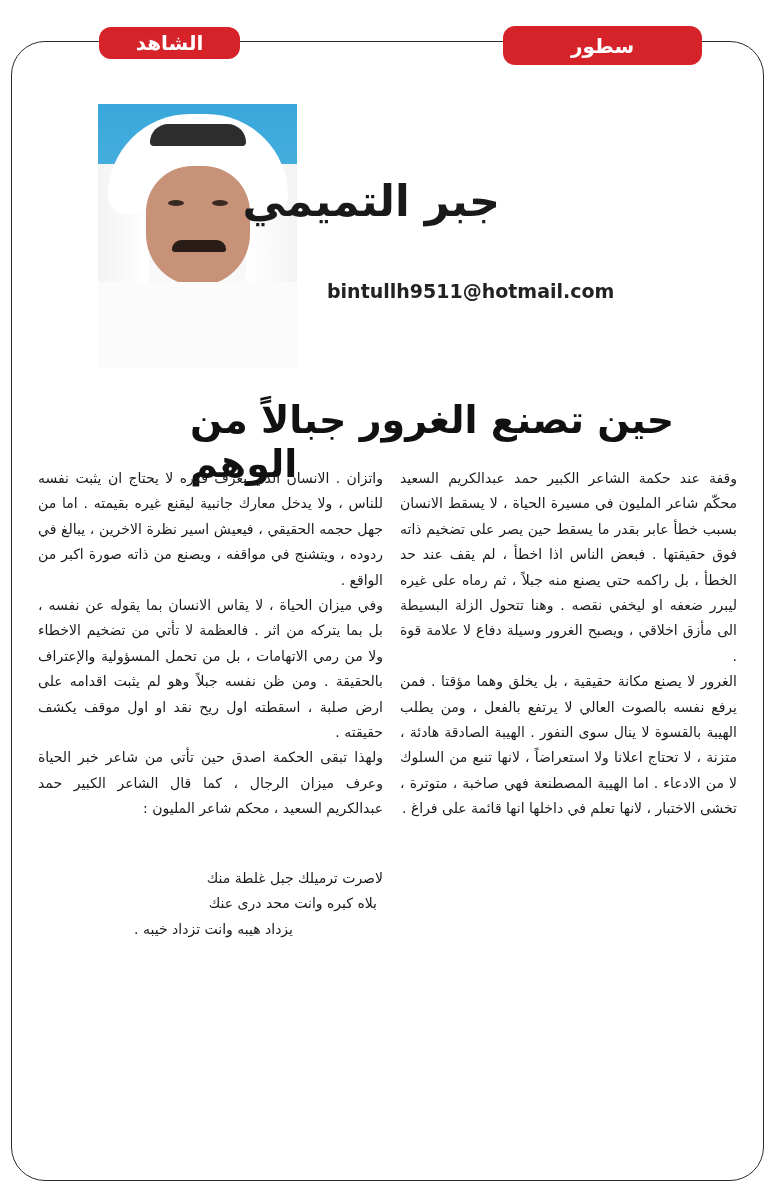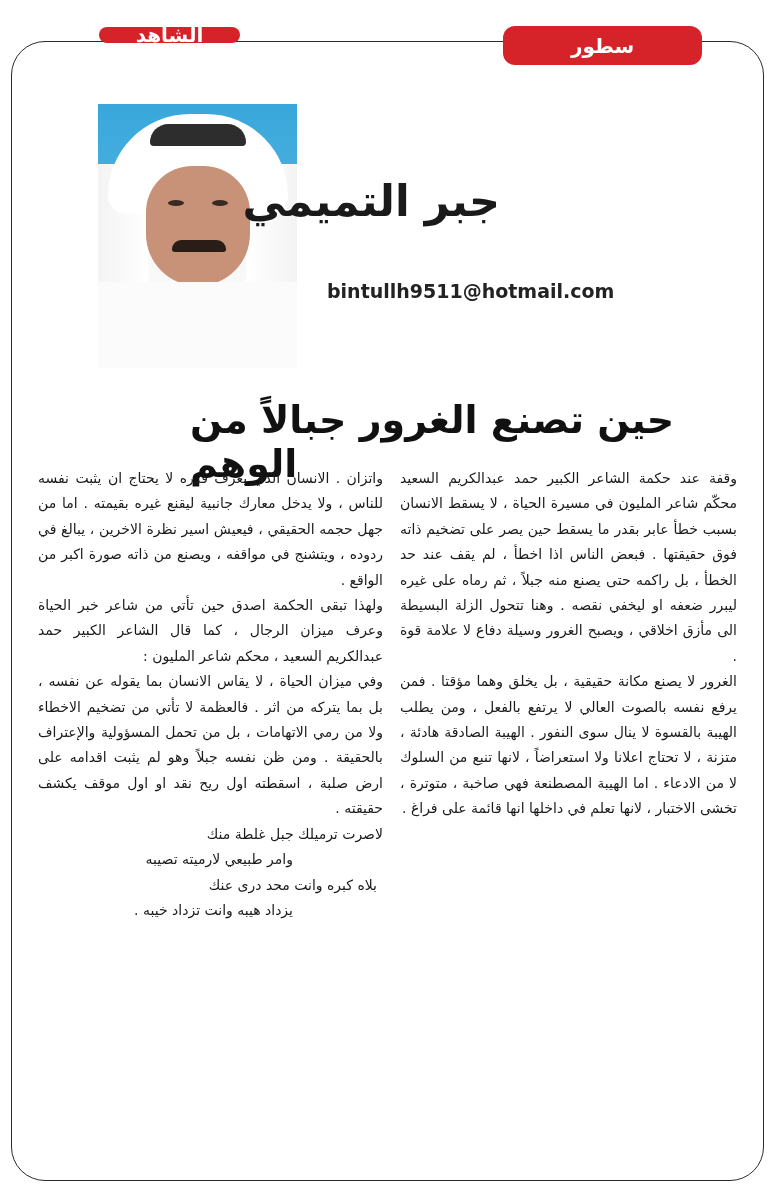--- a/index.html
+++ b/index.html
@@ -1,37 +1,37 @@
 <!DOCTYPE html>
 <html><head>
 <meta charset="utf-8">
 <style>
   html, body { margin:0; padding:0; background:#ffffff; }
   body { width:778px; height:1200px; position:relative; overflow:hidden; font-family:"DejaVu Sans", sans-serif; color:#1a1a1a; }
   .frame { position:absolute; left:11px; top:41px; width:753px; height:1140px; border:1.5px solid #2b2b2b; border-radius:34px; box-sizing:border-box; }
-  .badge { position:absolute; height:16px; background:#d62229; border-radius:12px; color:#fff; font-weight:bold; font-size:20px; display:flex; align-items:center; justify-content:center; direction:rtl; }
+  .badge { position:absolute; height:32px; background:#d62229; border-radius:12px; color:#fff; font-weight:bold; font-size:20px; display:flex; align-items:center; justify-content:center; direction:rtl; }
   .badge-left { left:99px; top:27px; width:141px; }
   .badge-right { left:503px; top:26px; width:199px; height:39px; }
   .photo { position:absolute; left:98px; top:104px; width:199px; height:264px; background:linear-gradient(180deg,#39a7db 0%,#4fb3e0 45%,#f5f5f5 46%,#ffffff 100%); overflow:hidden; }
   .photo .ghutra { position:absolute; left:10px; top:10px; width:180px; height:100px; background:#fff; border-radius:90px 90px 20px 20px; }
   .photo .band { position:absolute; left:52px; top:20px; width:96px; height:22px; background:#2d2d2d; border-radius:40px 40px 8px 8px; }
   .photo .face { position:absolute; left:48px; top:62px; width:104px; height:120px; background:#c79277; border-radius:48px 48px 54px 54px; }
   .photo .eye { position:absolute; top:34px; width:16px; height:6px; background:#3a2a22; border-radius:50%; }
   .photo .mous { position:absolute; left:26px; top:74px; width:54px; height:12px; background:#2a1d18; border-radius:20px 20px 6px 6px; }
   .photo .drape { position:absolute; left:0; top:60px; width:199px; height:204px; background:linear-gradient(90deg,#f3f3f3 0%,#fff 25%,transparent 26%,transparent 74%,#fff 75%,#f3f3f3 100%); }
   .photo .body { position:absolute; left:0; top:178px; width:199px; height:86px; background:#fbfbfb; }
   .author-name { position:absolute; right:278px; top:176px; font-size:43px; font-weight:bold; direction:rtl; color:#1a1a1a; letter-spacing:-1px; }
   .email { position:absolute; left:327px; top:280px; font-size:19px; font-weight:bold; color:#222; font-family:"DejaVu Sans", sans-serif; }
   .headline { position:absolute; left:190px; right:48px; top:398px; font-size:38px; font-weight:bold; direction:rtl; text-align:left; color:#111; letter-spacing:-0.5px; }
   .col { position:absolute; top:466px; direction:rtl; text-align:justify; font-size:14px; line-height:25.4px; color:#1a1a1a; }
   .col-right { left:400px; width:337px; }
   .col-left { left:38px; width:345px; }
   .col p { margin:0; }
   .verse { text-align:right; white-space:nowrap; }
-  .verse.v1 { padding-right:0; }
+  .verse.v1 { padding-right:0;margin-top:44px; }
   .verse.v2 { padding-right:90px; }
   .verse.v3 { padding-right:6px; }
   .verse.v4 { padding-right:90px; }
 </style>
 </head>
 <body>
 
 <div class="frame"></div>
 
 <div class="badge badge-left">الشاهد</div>
@@ -54,19 +54,18 @@
 
 <h1 class="headline" style="margin:0;">حين تصنع الغرور جبالاً من الوهم</h1>
 
 <div class="col col-right">
   <p>وقفة عند حكمة الشاعر الكبير حمد عبدالكريم السعيد محكّم شاعر المليون في مسيرة الحياة ، لا يسقط الانسان بسبب خطأ عابر بقدر ما يسقط حين يصر على تضخيم ذاته فوق حقيقتها . فبعض الناس اذا اخطأ ، لم يقف عند حد الخطأ ، بل راكمه حتى يصنع منه جبلاً ، ثم رماه على غيره ليبرر ضعفه او ليخفي نقصه . وهنا تتحول الزلة البسيطة الى مأزق اخلاقي ، ويصبح الغرور وسيلة دفاع لا علامة قوة .</p>
   <p>الغرور لا يصنع مكانة حقيقية ، بل يخلق وهما مؤقتا . فمن يرفع نفسه بالصوت العالي لا يرتفع بالفعل ، ومن يطلب الهيبة بالقسوة لا ينال سوى النفور . الهيبة الصادقة هادئة ، متزنة ، لا تحتاج اعلانا ولا استعراضاً ، لانها تنبع من السلوك لا من الادعاء . اما الهيبة المصطنعة فهي صاخبة ، متوترة ، تخشى الاختبار ، لانها تعلم في داخلها انها قائمة على فراغ .</p>
 </div>
 
 <div class="col col-left">
   <p>واتزان . الانسان الذي يعرف قدره لا يحتاج ان يثبت نفسه للناس ، ولا يدخل معارك جانبية ليقنع غيره بقيمته . اما من جهل حجمه الحقيقي ، فيعيش اسير نظرة الاخرين ، يبالغ في ردوده ، ويتشنج في مواقفه ، ويصنع من ذاته صورة اكبر من الواقع .</p>
+  <p>وفي ميزان الحياة ، لا يقاس الانسان بما يقوله عن نفسه ، بل بما يتركه من اثر . فالعظمة لا تأتي من تضخيم الاخطاء ولا من رمي الاتهامات ، بل من تحمل المسؤولية والإعتراف بالحقيقة . ومن ظن نفسه جبلاً وهو لم يثبت اقدامه على ارض صلبة ، اسقطته اول ريح نقد او اول موقف يكشف حقيقته .</p>
   <p>ولهذا تبقى الحكمة اصدق حين تأتي من شاعر خبر الحياة وعرف ميزان الرجال ، كما قال الشاعر الكبير حمد عبدالكريم السعيد ، محكم شاعر المليون :</p>
-  <p>وفي ميزان الحياة ، لا يقاس الانسان بما يقوله عن نفسه ، بل بما يتركه من اثر . فالعظمة لا تأتي من تضخيم الاخطاء ولا من رمي الاتهامات ، بل من تحمل المسؤولية والإعتراف بالحقيقة . ومن ظن نفسه جبلاً وهو لم يثبت اقدامه على ارض صلبة ، اسقطته اول ريح نقد او اول موقف يكشف حقيقته .</p>
   <p class="verse v1">لاصرت ترميلك جبل غلطة منك</p>
-  <p class="verse v2">وامر طبيعي لارميته تصيبه</p>
   <p class="verse v3">بلاه كبره وانت محد درى عنك</p>
   <p class="verse v4">يزداد هيبه وانت تزداد خيبه .</p>
 </div>
 
 </body></html>

